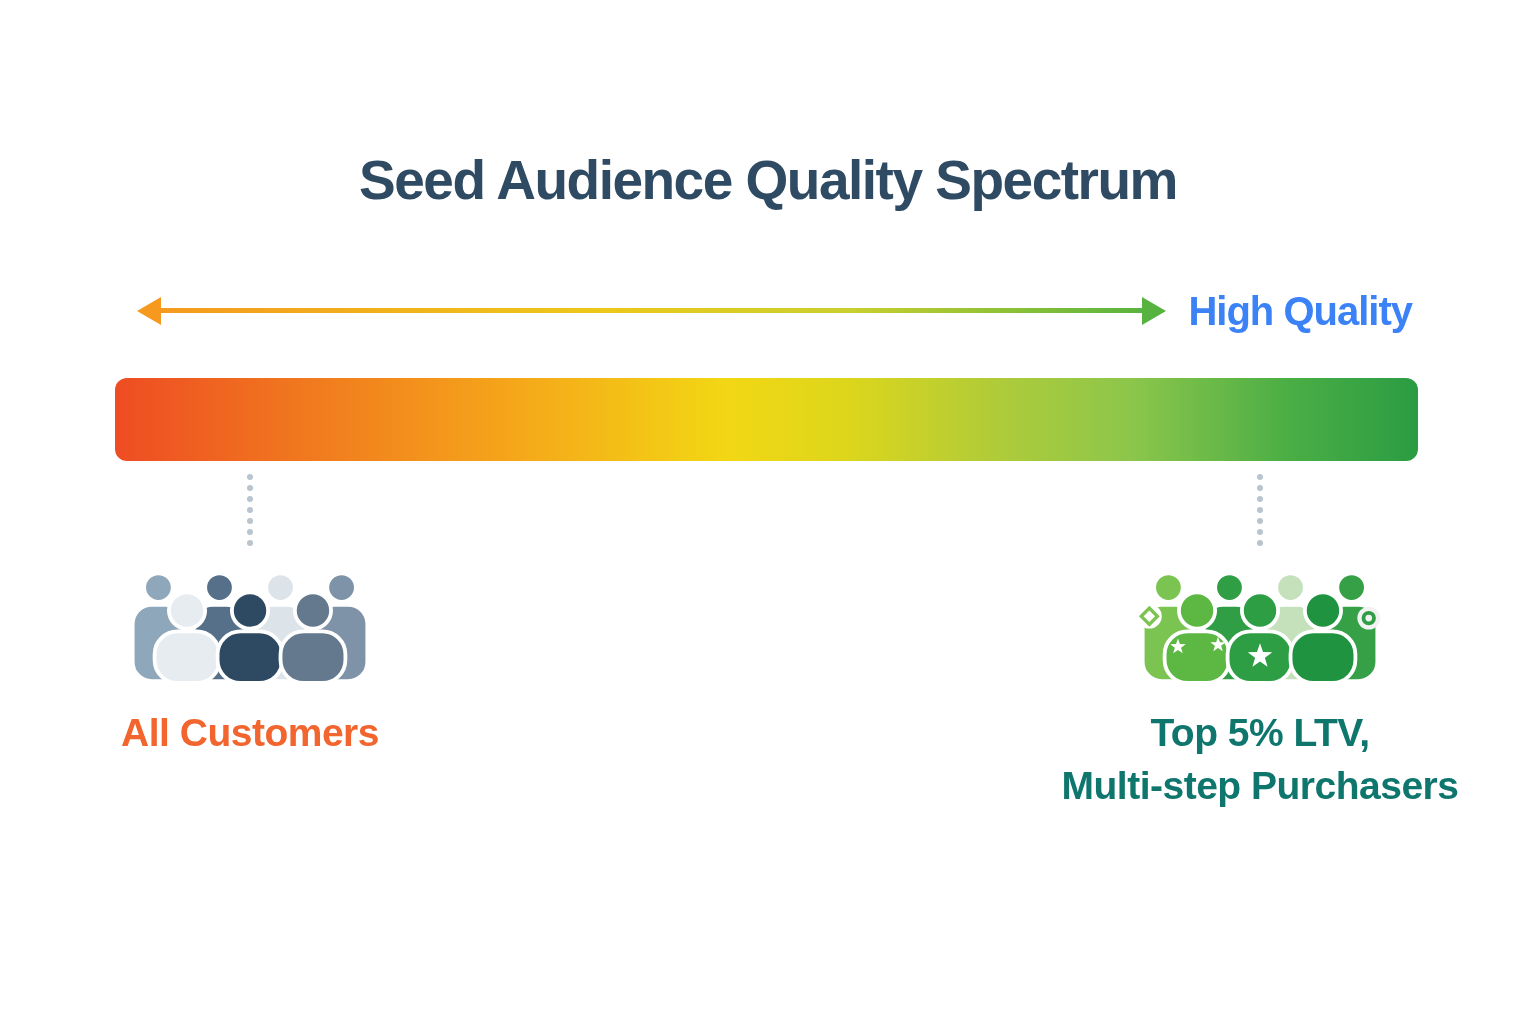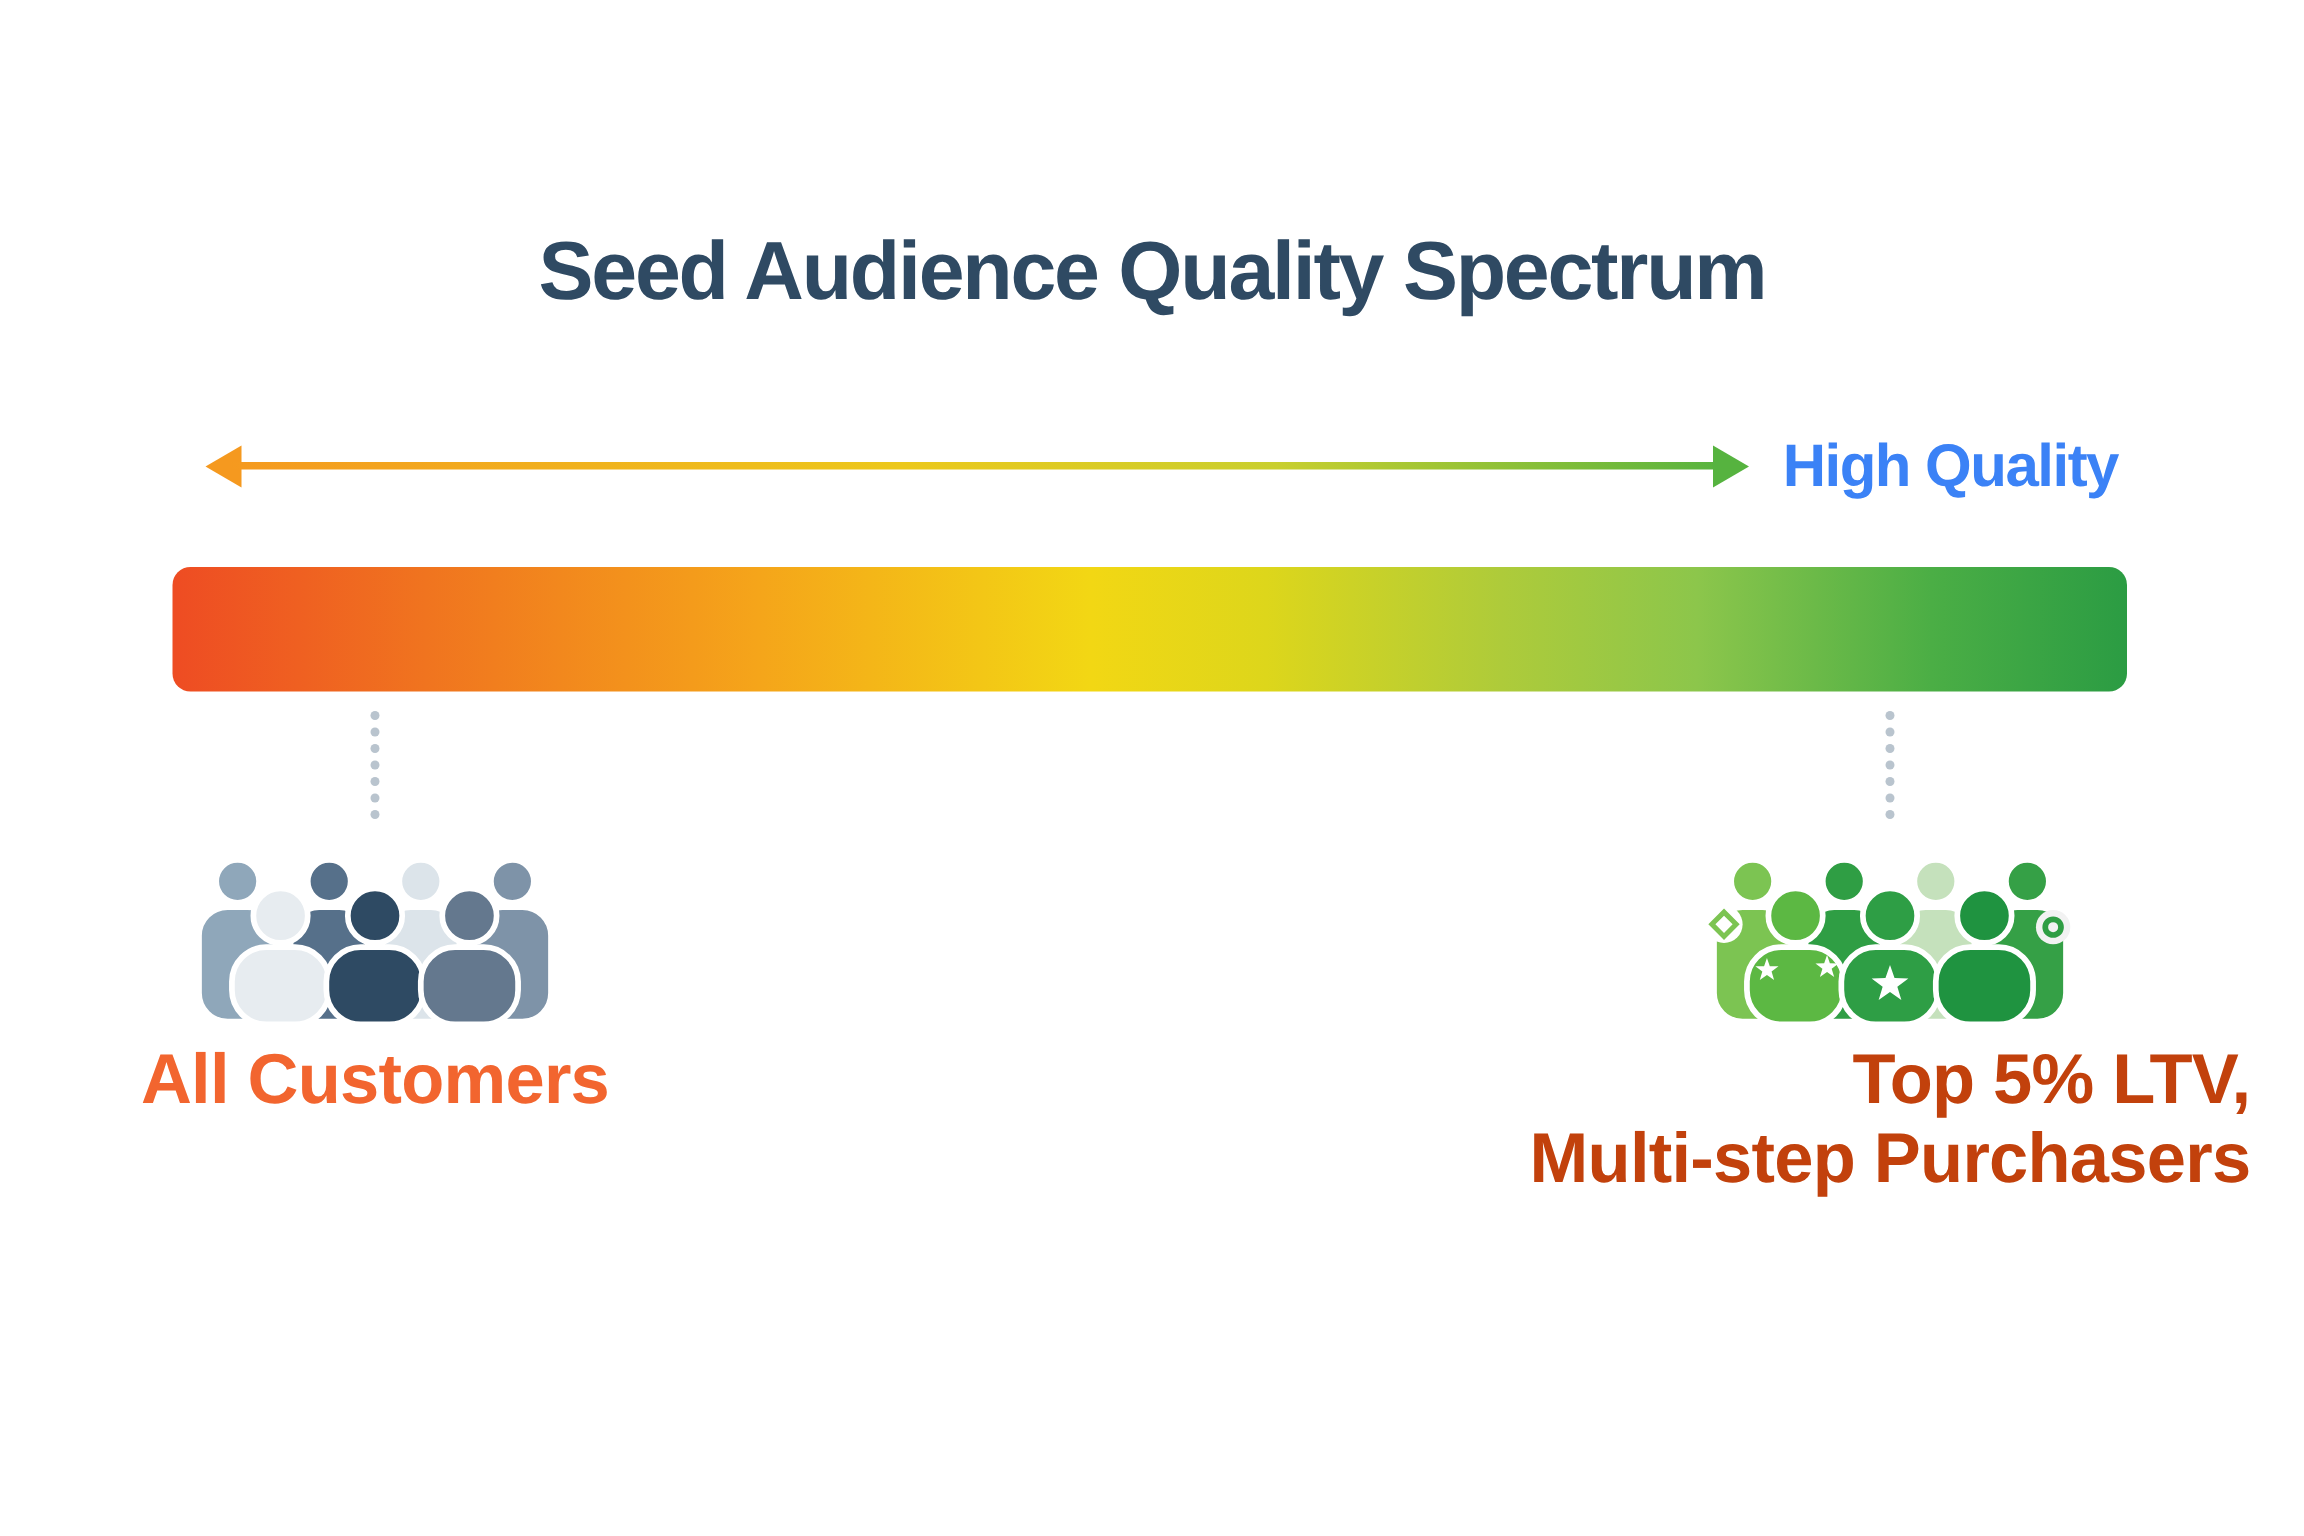--- a/index.html
+++ b/index.html
@@ -57,26 +57,26 @@
     position:absolute;top:474px;width:400px;
     display:flex;flex-direction:column;align-items:center;
   }
   .col-1{left:50px;}
   .col-2{left:552px;}
   .col-3{left:1060px;}
   .dots{display:flex;flex-direction:column;align-items:center;gap:5px;height:72px;}
   .dots span{width:6px;height:6px;border-radius:50%;background:#b9c4ce;display:block;}
   .crowd{margin-top:6px;}
   .col-label{
-    margin-top:4px;text-align:right;white-space:nowrap;
-    font-size:47px;font-weight:bold;letter-spacing:-0.5px;line-height:53px;
+    margin-top:18px;text-align:center;white-space:nowrap;
+    font-size:39px;font-weight:bold;letter-spacing:-0.5px;line-height:53px;
   }
   .col-1 .col-label{color:#f2652f;}
   .col-2 .col-label{color:#d9c71c;}
-  .col-3 .col-label{color:#c2410c;font-weight:600;letter-spacing:-0.5px;}
+  .col-3 .col-label{color:#0f766e;font-weight:600;letter-spacing:-0.5px;}
   .defs-holder{position:absolute;width:0;height:0;overflow:hidden;}
 </style>
 </head>
 <body>
 
 <div class="canvas">
 
   <svg class="defs-holder" aria-hidden="true">
     <defs>
       <g id="person-back">

